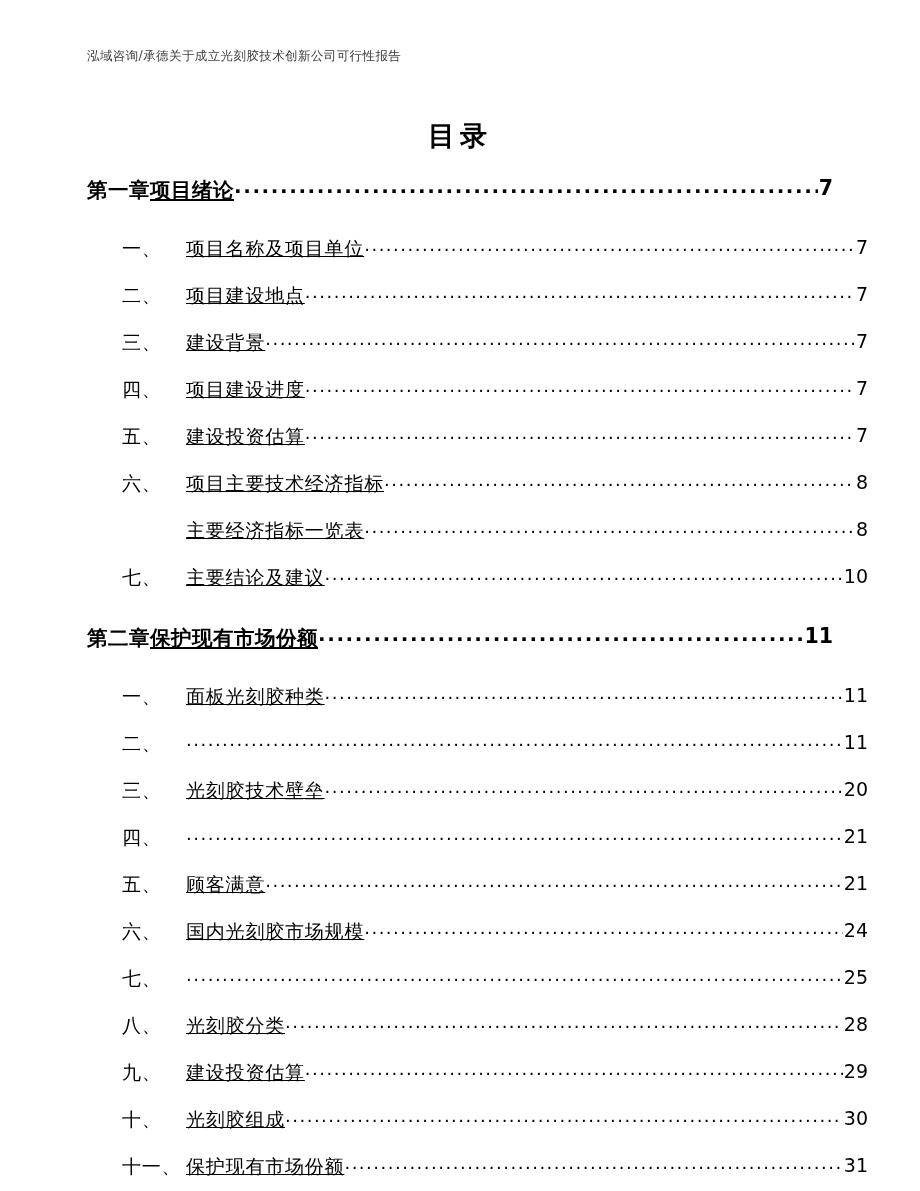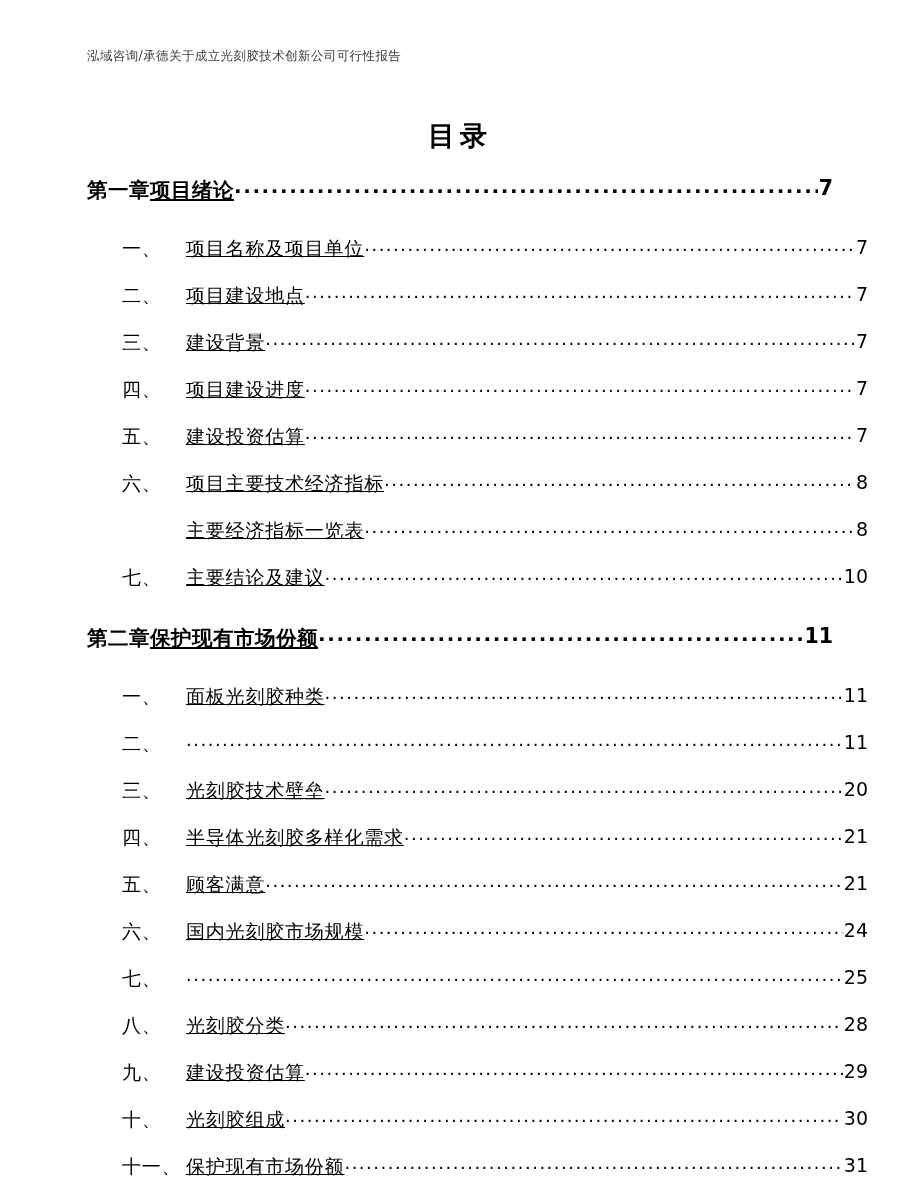--- a/index.html
+++ b/index.html
@@ -222,21 +222,20 @@
         <span class="pageno">11</span>
       </div>
       <div class="toc-row level-2">
         <span class="num wide">三、</span>
         <span class="label">光刻胶技术壁垒</span>
         <span class="leader"></span>
         <span class="pageno">20</span>
       </div>
       <div class="toc-row level-2">
         <span class="num wide">四、</span>
-        <span class="label">半导体光刻胶多样化需求</span>
         <span class="leader"></span>
         <span class="pageno">21</span>
       </div>
       <div class="toc-row level-2">
         <span class="num wide">五、</span>
         <span class="label">顾客满意</span>
         <span class="leader"></span>
         <span class="pageno">21</span>
       </div>
       <div class="toc-row level-2">

